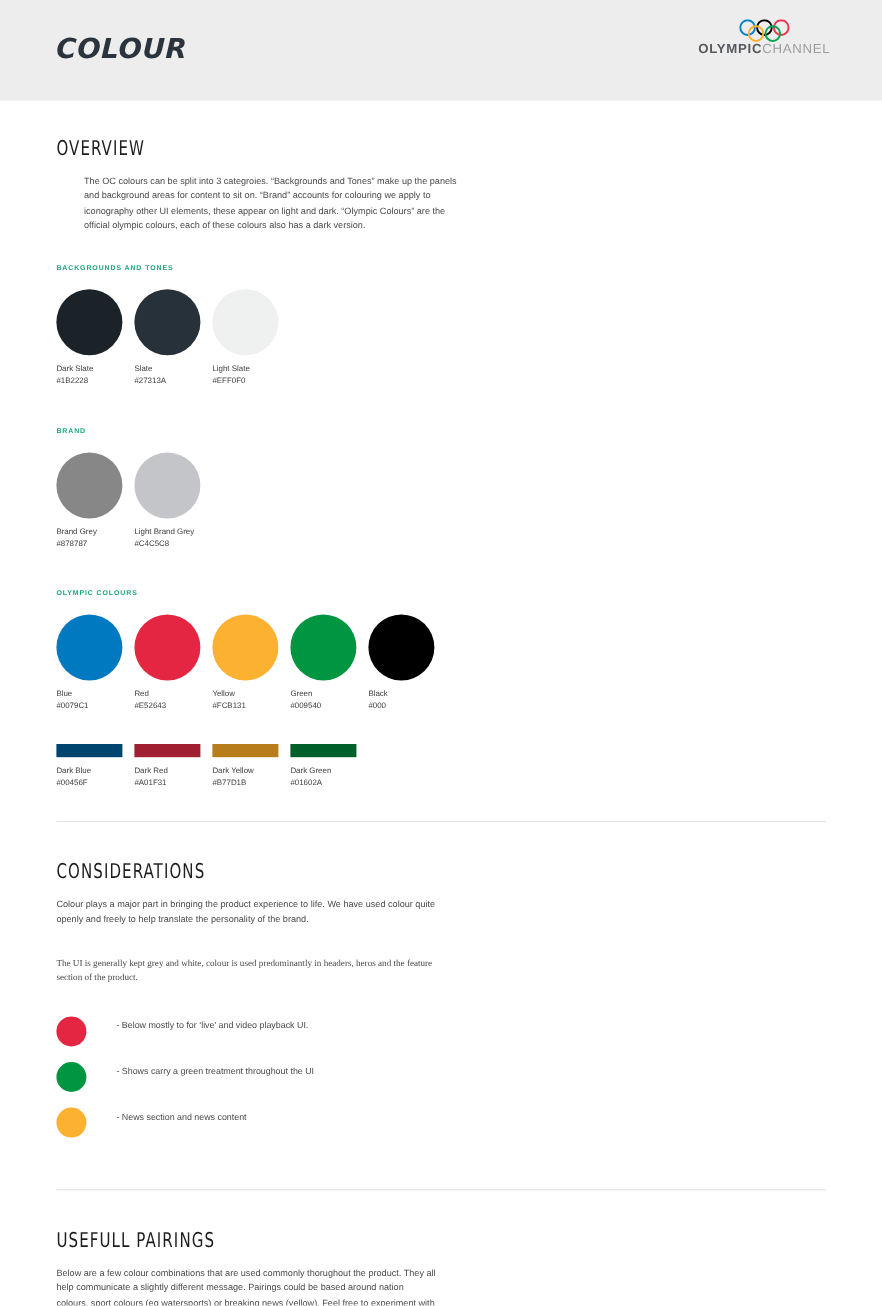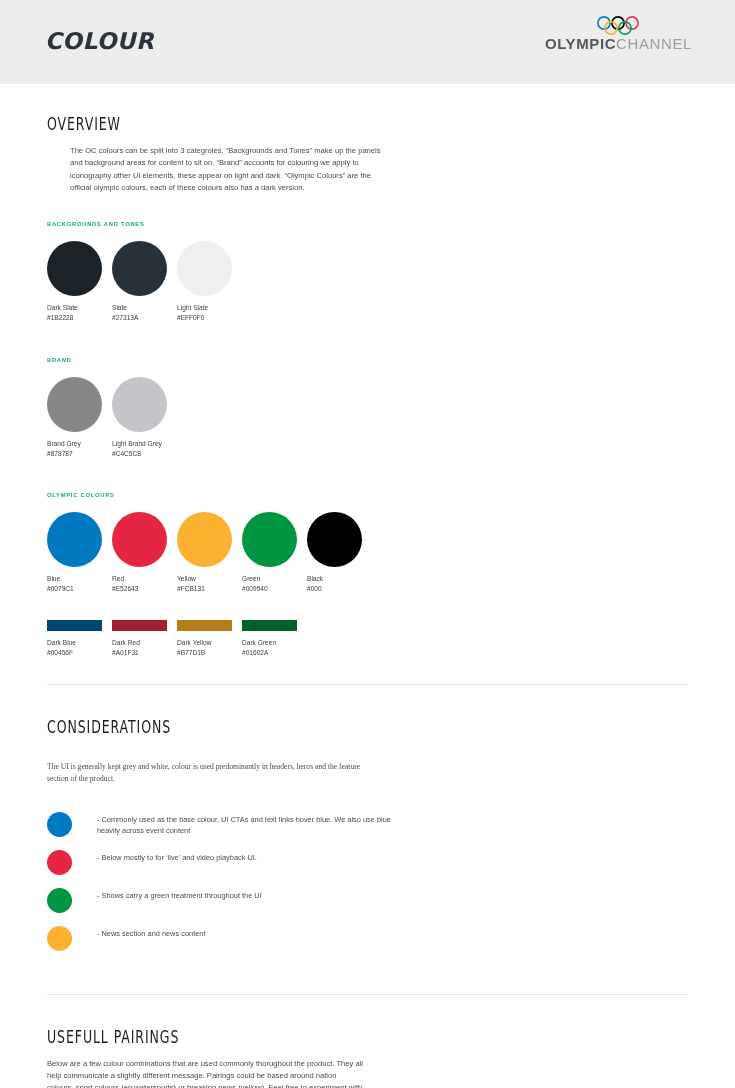--- a/index.html
+++ b/index.html
@@ -40,21 +40,21 @@
     right: 43px;
     top: 16px;
     display: flex;
     flex-direction: column;
     align-items: center;
   }
 
   .rings { display: block; margin-bottom: 1px; }
 
   .brand-wordmark {
-    font-size: 15px;
+    font-size: 11px;
     letter-spacing: 0.6px;
     white-space: nowrap;
     line-height: 1;
   }
   .brand-olympic { font-weight: bold; color: #55595d; }
   .brand-channel { font-weight: normal; color: #9b9ea1; }
 
   
   .content {
     position: relative;
@@ -233,27 +233,24 @@
     <div class="swatch">
       <div class="swatch-bar" style="background:#01602A;"></div>
       <div class="swatch-name">Dark Green</div>
       <div class="swatch-hex">#01602A</div>
     </div>
   </div>
 
   <div class="divider" style="margin-top:26px;"></div>
 
   <h2 class="section-heading" style="margin-top:32px;">CONSIDERATIONS</h2>
+  <p class="body-copy" style="margin-top:11px;">Colour plays a major part in bringing the product experience to life. We have used colour quite openly and freely to help translate the personality of the brand.</p>
   <p class="body-copy" style="margin-top:24px;font-family:Liberation Serif, serif;">The UI is generally kept grey and white, colour is used predominantly in headers, heros and the feature section of the product.</p>
 
   <div style="margin-top:26px;">
-    <div class="usage-item">
-      <div class="usage-dot" style="background:#0079C1;"></div>
-      <div class="usage-text">- Commonly used as the base colour, UI CTAs and text links hover blue. We also use blue heavily across event content</div>
-    </div>
     <div class="usage-item">
       <div class="usage-dot" style="background:#E52643;"></div>
       <div class="usage-text">  - Below mostly to for ‘live’ and video playback UI.</div>
     </div>
     <div class="usage-item">
       <div class="usage-dot" style="background:#009540;"></div>
       <div class="usage-text">- Shows carry a green treatment throughout the UI</div>
     </div>
     <div class="usage-item">
       <div class="usage-dot" style="background:#FCB131;"></div>

